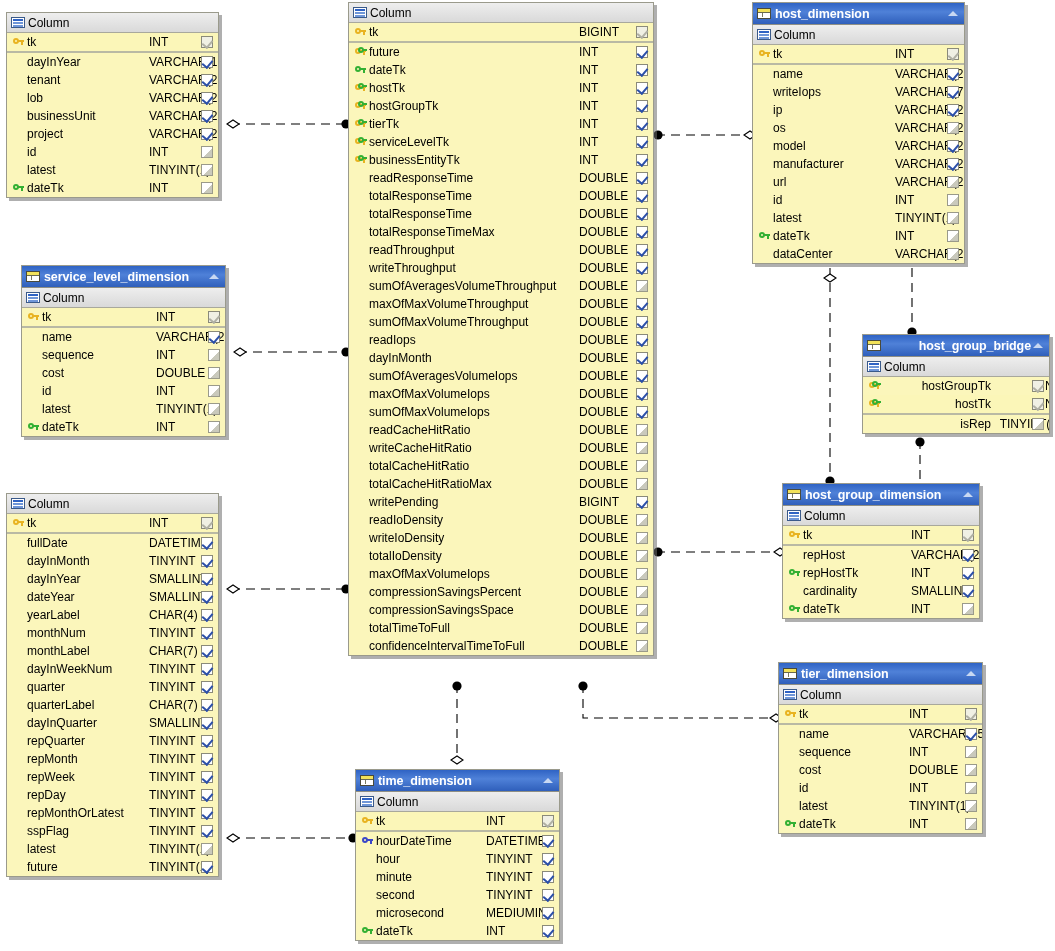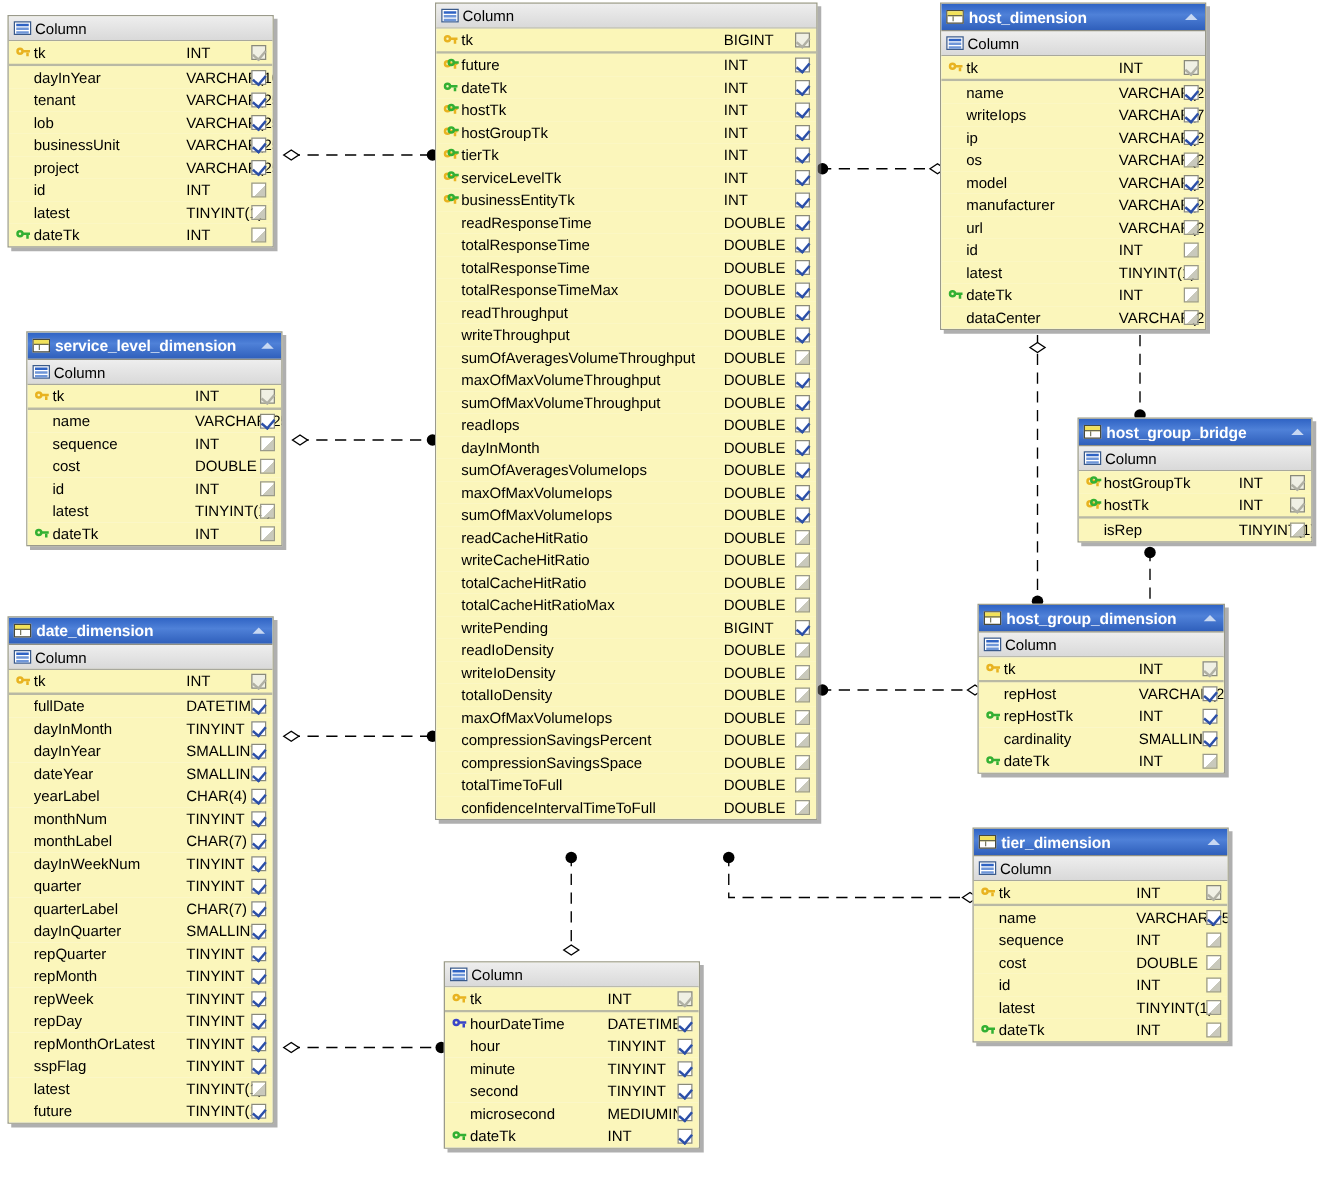--- a/index.html
+++ b/index.html
@@ -416,25 +416,20 @@
                 <span class="teeth"></span>
               </span>
             </span>
             <span class="cname" style="width:114px">dateTk</span>
             <span class="ctype" style="width:84px">INT</span>
             <span class="cbox dim"></span>
           </div>
         </div>
       </div>
       <div class="tbl" style="left: 6px; top: 493px; width: 213px;">
-        <div class="tbar">
-          <span class="ticon"></span>
-          <span class="tname">date_dimension</span>
-          <span class="collapse"></span>
-        </div>
         <div class="ghdr">
           <span class="gicon"></span>
           <span>Column</span>
         </div>
         <div class="rows">
           <div class="row pk">
             <span class="kslot">
               <span class="key pkk">
                 <span class="bow"></span>
                 <span class="shaft"></span>
@@ -833,20 +828,25 @@
           </div>
           <div class="row plain">
             <span class="kslot"></span>
             <span class="cname" style="width:210px">confidenceIntervalTimeToFull</span>
             <span class="ctype" style="width:62px">DOUBLE</span>
             <span class="cbox dim"></span>
           </div>
         </div>
       </div>
       <div class="tbl" style="left: 355px; top: 769px; width: 205px;">
+        <div class="tbar">
+          <span class="ticon"></span>
+          <span class="tname">time_dimension</span>
+          <span class="collapse"></span>
+        </div>
         <div class="ghdr">
           <span class="gicon"></span>
           <span>Column</span>
         </div>
         <div class="rows">
           <div class="row pk">
             <span class="kslot">
               <span class="key pkk">
                 <span class="bow"></span>
                 <span class="shaft"></span>
@@ -997,21 +997,21 @@
             <span class="cbox dim"></span>
           </div>
           <div class="row plain">
             <span class="kslot"></span>
             <span class="cname" style="width:122px">dataCenter</span>
             <span class="ctype" style="width:92px">VARCHAR(255)</span>
             <span class="cbox dim"></span>
           </div>
         </div>
       </div>
-      <div class="tbl" style="left: 862px; top: 334px; width: 188px;">
+      <div class="tbl" style="left: 862px; top: 334px; width: 188px; text-align: right;">
         <div class="tbar">
           <span class="ticon"></span>
           <span class="tname">host_group_bridge</span>
           <span class="collapse"></span>
         </div>
         <div class="ghdr">
           <span class="gicon"></span>
           <span>Column</span>
         </div>
         <div class="rows">

